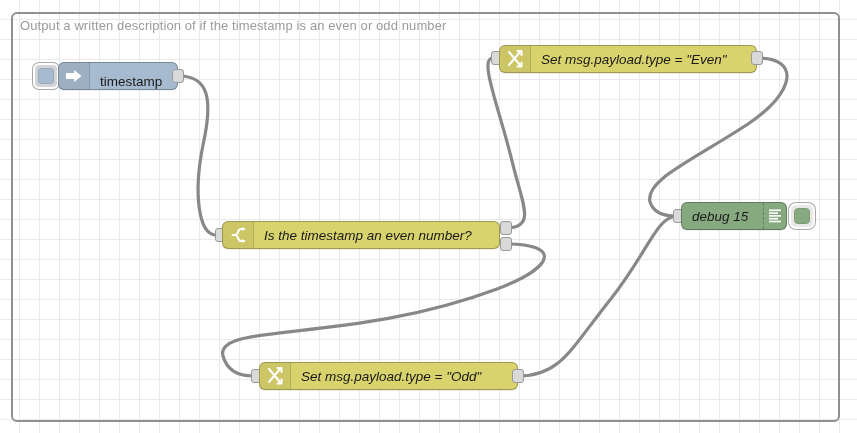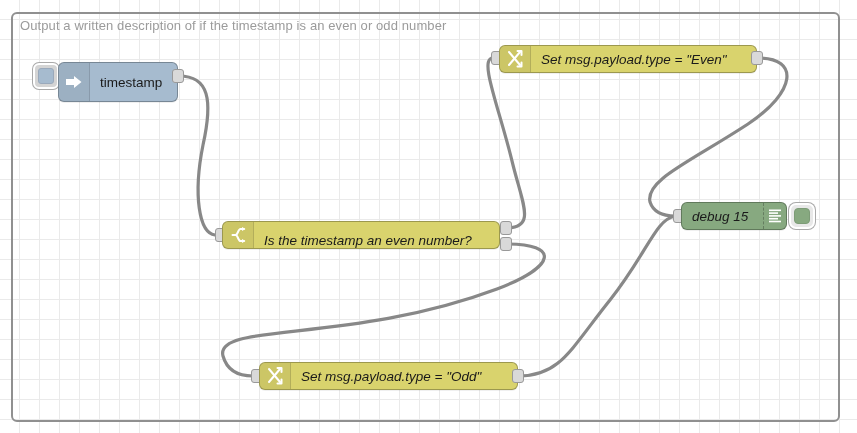--- a/index.html
+++ b/index.html
@@ -125,32 +125,32 @@
     <path class="wire" id="w0" d="M179,76 C209,76 213,100 203,145 C193,195 199,233 215,235"></path>
     <path class="wire" id="w1" d="M506,228 C536,228 523,205 513,165 C500,110 478,58 493,58"></path>
     <path class="wire" id="w2" d="M506,244 C560,244 557,266 497,289 C350,344 214,322 223,356 C228,374 243,376 253,376"></path>
     <path class="wire" id="w3" d="M758,58 C800,58 796,92 748,124 C690,162 645,180 650,202 C654,214 665,216 675,216"></path>
     <path class="wire" id="w4" d="M519,376 C560,376 570,350 610,300 C648,252 655,220 675,216"></path>
   </svg>
 
   <div class="inject-btn" style="left:33px;top:63px;">
     <div class="inner"></div>
   </div>
-  <div class="node inject" style="left:58px;top:62px;width:120px;height:40px;">
+  <div class="node inject" style="left:58px;top:62px;width:120px;height:28px;align-items:flex-end;">
     <div class="icon-box">
       <svg width="18" height="16" viewBox="0 0 18 16" aria-hidden="true">
         <path d="M1 5 H9 V2 L16.5 8 L9 14 V11 H1 Z" fill="#ffffff"></path>
       </svg>
     </div>
     <div class="label">timestamp</div>
   </div>
   <div class="port" style="left:172px;top:69px;"></div>
 
   <div class="port" style="left:215px;top:228px;"></div>
-  <div class="node switchn italic" style="left:222px;top:221px;width:278px;height:28px;align-items:flex-end;">
+  <div class="node switchn italic" style="left:222px;top:221px;width:278px;height:28px;">
     <div class="icon-box">
       <svg width="18" height="18" viewBox="0 0 18 18" aria-hidden="true">
         <path d="M15 3 H11.5 C9 3 9 9 6.5 9 H3.5" stroke="#ffffff" stroke-width="2" fill="none" stroke-linecap="round"></path>
         <path d="M15 15 H11.5 C9 15 9 9 6.5 9" stroke="#ffffff" stroke-width="2" fill="none" stroke-linecap="round"></path>
         <path d="M13 1 L16.5 3 L13 5 Z" fill="#ffffff"></path>
         <path d="M13 13 L16.5 15 L13 17 Z" fill="#ffffff"></path>
       </svg>
     </div>
     <div class="label">Is the timestamp an even number?</div>
   </div>

